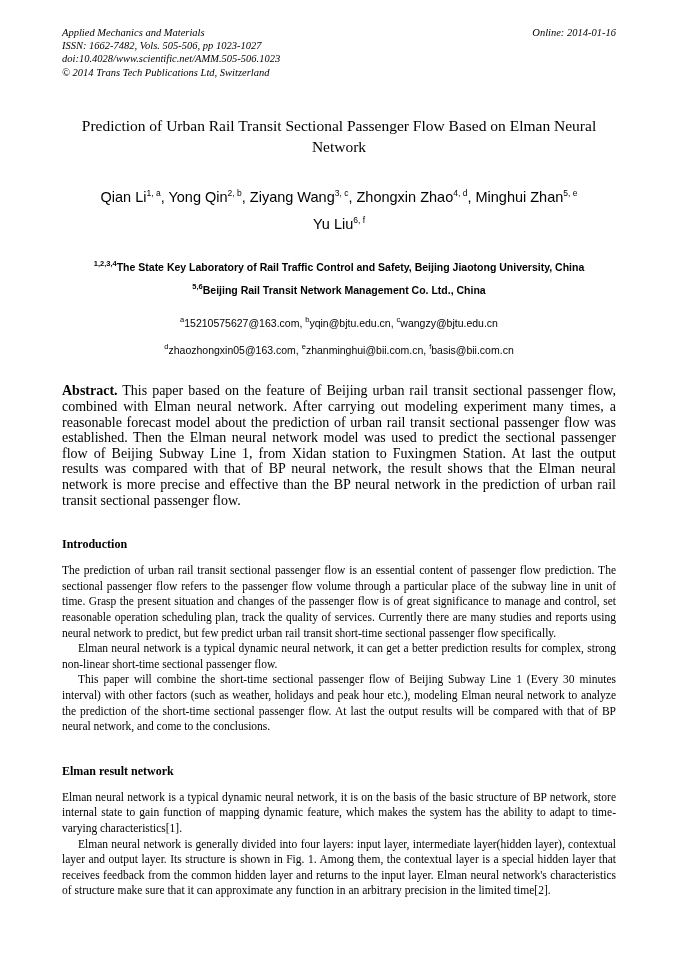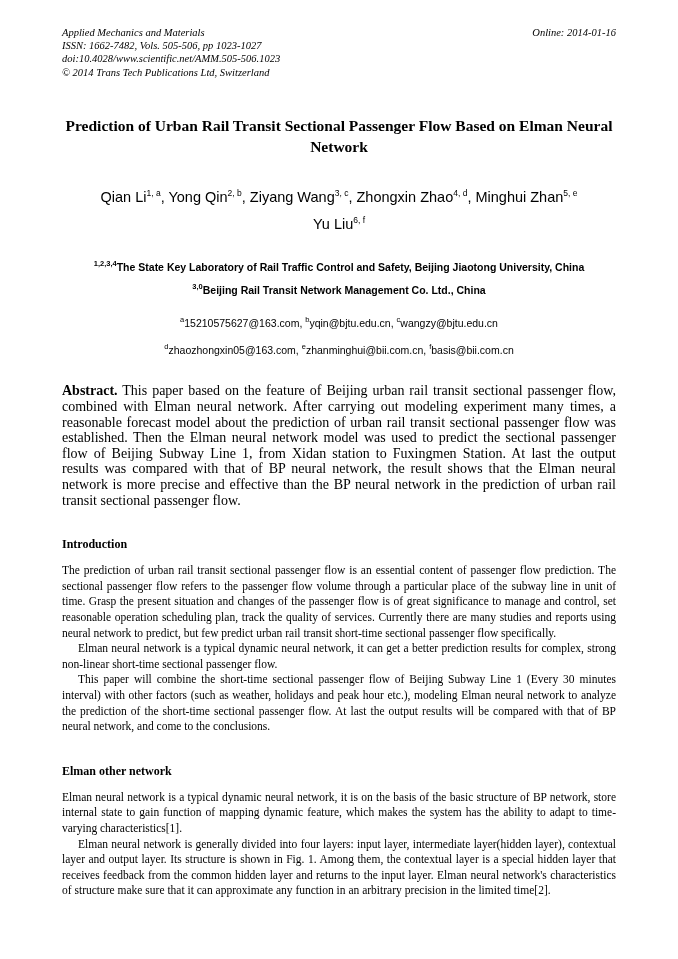--- a/index.html
+++ b/index.html
@@ -35,21 +35,21 @@
     right: 0;
     top: 0;
     font-size: 10.5px;
   }
   
   .title {
     margin-top: 36px;
     text-align: center;
     font-family: "Liberation Serif", serif;
     font-size: 15.5px;
-    font-weight: bold;
+    font-weight: normal;
     line-height: 21px;
   }
   
   .authors {
     margin-top: 24px;
     text-align: center;
     font-family: "Liberation Sans", sans-serif;
     font-size: 14.5px;
     line-height: 24px;
   }
@@ -144,21 +144,21 @@
       <span><span>Zhongxin Zhao</span><sup>4, d</sup></span>,
       <span><span>Minghui Zhan</span><sup>5, e</sup></span>
     </div>
     <div>
       <span><span>Yu Liu</span><sup>6, f</sup></span>
     </div>
   </div>
 
   <div class="affil">
     <div><sup>1,2,3,4</sup><span>The State Key Laboratory of Rail Traffic Control and Safety, Beijing Jiaotong University, China</span></div>
-    <div><sup>3,0</sup><span>Beijing Rail Transit Network Management Co. Ltd., China</span></div>
+    <div><sup>5,6</sup><span>Beijing Rail Transit Network Management Co. Ltd., China</span></div>
   </div>
 
   <div class="emails">
     <div>
       <sup>a</sup><span>15210575627@163.com,</span>
       <sup>b</sup><span>yqin@bjtu.edu.cn,</span>
       <sup>c</sup><span>wangzy@bjtu.edu.cn</span>
     </div>
     <div>
       <sup>d</sup><span>zhaozhongxin05@163.com,</span>
@@ -170,17 +170,17 @@
 
   <div class="abstract">
     <b>Abstract.</b><span> This paper based on the feature of Beijing urban rail transit sectional passenger flow, combined with Elman neural network. After carrying out modeling experiment many times, a reasonable forecast model about the prediction of urban rail transit sectional passenger flow was established. Then the Elman neural network model was used to predict the sectional passenger flow of Beijing Subway Line 1, from Xidan station to Fuxingmen Station. At last the output results was compared with that of BP neural network, the result shows that the Elman neural network is more precise and effective than the BP neural network in the prediction of urban rail transit sectional passenger flow.</span>
   </div>
 
   <h2 class="section">Introduction</h2>
   <p class="body">The prediction of urban rail transit sectional passenger flow is an essential content of passenger flow prediction. The sectional passenger flow refers to the passenger flow volume through a particular place of the subway line in unit of time. Grasp the present situation and changes of the passenger flow is of great significance to manage and control, set reasonable operation scheduling plan, track the quality of services. Currently there are many studies and reports using neural network to predict, but few predict urban rail transit short-time sectional passenger flow specifically.</p>
   <p class="body indent tight">Elman neural network is a typical dynamic neural network, it can get a better prediction results for complex, strong non-linear short-time sectional passenger flow.</p>
   <p class="body indent tight">This paper will combine the short-time sectional passenger flow of Beijing Subway Line 1 (Every 30 minutes interval) with other factors (such as weather, holidays and peak hour etc.), modeling Elman neural network to analyze the prediction of the short-time sectional passenger flow. At last the output results will be compared with that of BP neural network, and come to the conclusions.</p>
 
-  <h2 class="section">Elman other network</h2>
+  <h2 class="section">Elman result network</h2>
   <p class="body">Elman neural network is a typical dynamic neural network, it is on the basis of the basic structure of BP network, store internal state to gain function of mapping dynamic feature, which makes the system has the ability to adapt to time-varying characteristics[1].</p>
   <p class="body indent tight">Elman neural network is generally divided into four layers: input layer, intermediate layer(hidden layer), contextual layer and output layer. Its structure is shown in Fig. 1. Among them, the contextual layer is a special hidden layer that receives feedback from the common hidden layer and returns to the input layer. Elman neural network's characteristics of structure make sure that it can approximate any function in an arbitrary precision in the limited time[2].</p>
 
 </div>
 
 </body></html>

